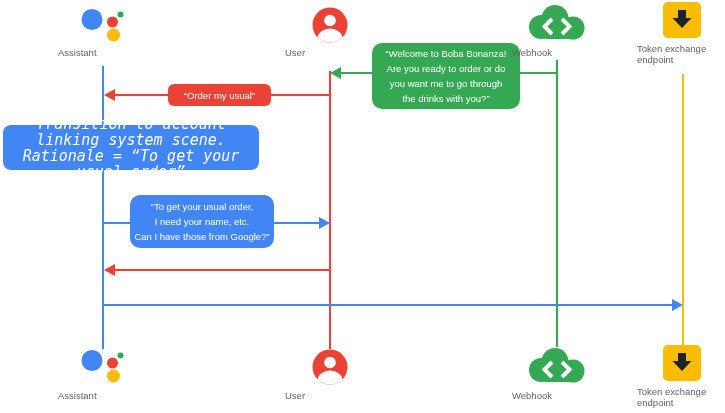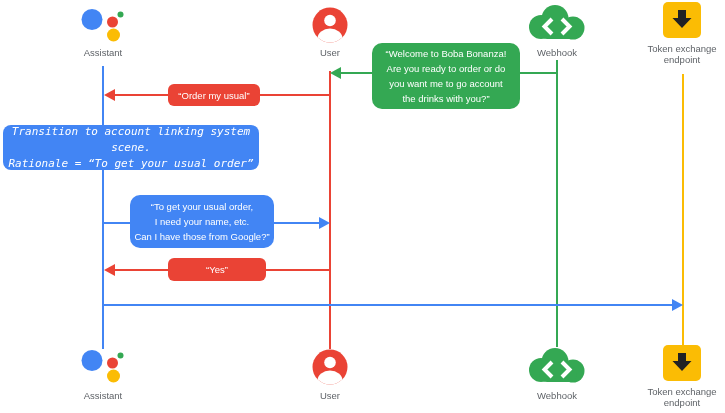--- a/index.html
+++ b/index.html
@@ -17,35 +17,35 @@
   .msg-line{position:absolute;height:2px;z-index:2;}
   .head{position:absolute;width:0;height:0;z-index:2;border-top:6px solid transparent;border-bottom:6px solid transparent;}
   .head-left{border-right:11px solid;}
   .head-right{border-left:11px solid;}
   
   .bubble{
     position:absolute;z-index:3;color:#fff;text-align:center;white-space:pre-line;
     display:flex;align-items:center;justify-content:center;box-sizing:border-box;
   }
   .sans{font-size:9.5px;line-height:15px;border-radius:10px;}
-  .mono{font-family:"DejaVu Sans Mono",monospace;font-style:italic;font-size:11px;line-height:16px;border-radius:8px;}
+  .mono{font-family:"DejaVu Sans Mono",monospace;font-style:italic;font-size:15px;line-height:16px;border-radius:8px;}
   .bg-green{background:#34a853;}
   .bg-red{background:#ea4335;}
   .bg-blue{background:#4285f4;}
   .b-welcome{left:372px;top:43px;width:148px;height:66px;}
-  .b-order{left:168px;top:84px;width:92px;height:22px;border-radius:6px;}
+  .b-order{left:168px;top:84px;width:103px;height:22px;border-radius:6px;}
   .b-note1{left:3px;top:125px;width:256px;height:45px;}
   .b-ask{left:130px;top:195px;width:144px;height:53px;}
   .b-yes{left:168px;top:258px;width:98px;height:23px;border-radius:6px;}
   .b-send{left:268px;top:288px;width:252px;height:36px;}
   
   .icon{position:absolute;z-index:4;}
   .actor-label{
     position:absolute;z-index:4;font-size:9.5px;line-height:11px;color:#5f6368;
-    text-align:center;white-space:pre-line;width:90px;
+    text-align:left;white-space:pre-line;width:90px;
   }
 </style>
 </head>
 <body>
 
 <div class="diagram">
 
   <div class="lifeline ll-assistant"></div>
   <div class="lifeline ll-user"></div>
   <div class="lifeline ll-webhook"></div>
@@ -61,29 +61,28 @@
   <div class="head head-right" style="left:319px;top:217px;border-left-color:#4285f4;"></div>
 
   <div class="msg-line" style="left:114px;top:269px;width:216px;background:#ea4335;"></div>
   <div class="head head-left" style="left:104px;top:264px;border-right-color:#ea4335;"></div>
 
   <div class="msg-line" style="left:103px;top:304px;width:570px;background:#4285f4;"></div>
   <div class="head head-right" style="left:672px;top:299px;border-left-color:#4285f4;"></div>
 
   <div class="bubble sans bg-green b-welcome">“Welcome to Boba Bonanza!
 Are you ready to order or do
-you want me to go account
+you want me to go through
 the drinks with you?”</div>
   <div class="bubble sans bg-red b-order">“Order my usual”</div>
   <div class="bubble mono bg-blue b-note1">Transition to account linking system scene.
 Rationale = “To get your usual order”</div>
   <div class="bubble sans bg-blue b-ask">“To get your usual order,
 I need your name, etc.
 Can I have those from Google?”</div>
-  <div class="bubble sans bg-red b-yes">“Yes”</div>
 
   <div class="icon" style="left:81px;top:8px;">
     <svg width="45" height="35" viewBox="0 0 45 35">
       <circle cx="11" cy="11.5" r="10.5" fill="#4285f4"></circle>
       <circle cx="31.5" cy="14" r="5.5" fill="#ea4335"></circle>
       <circle cx="39.5" cy="6.5" r="3" fill="#34a853"></circle>
       <circle cx="32.5" cy="27" r="6.5" fill="#fbbc04"></circle>
     </svg>
   </div>
   <div class="actor-label" style="left:58px;top:47px;">Assistant</div>

